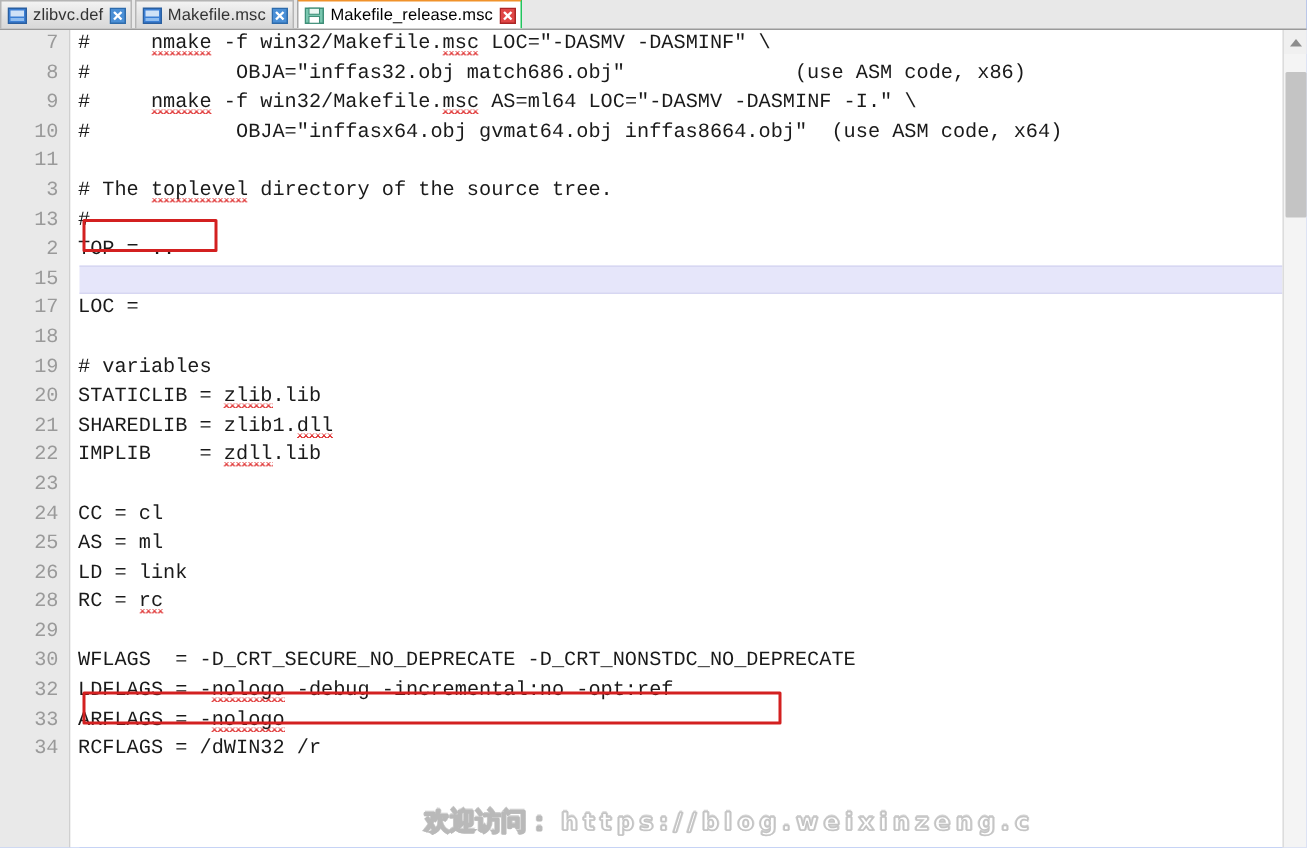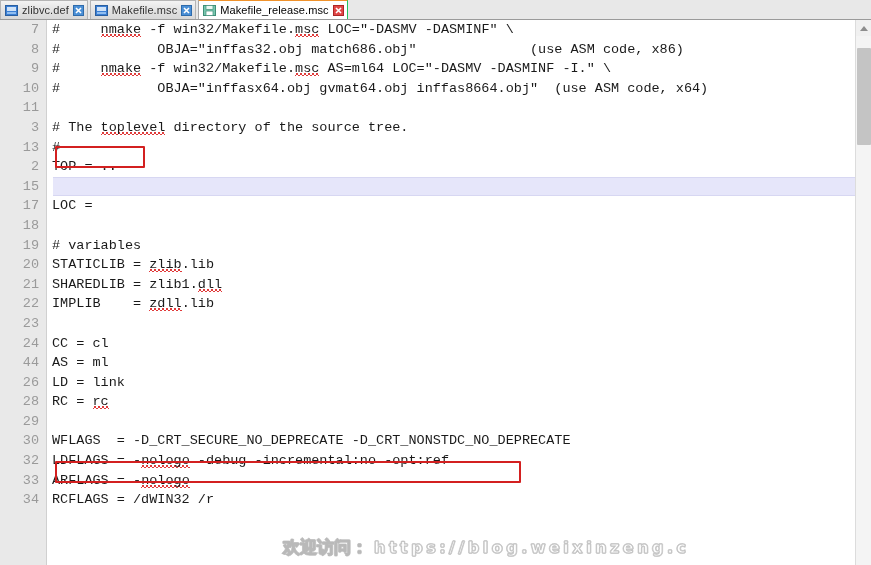--- a/index.html
+++ b/index.html
@@ -323,21 +323,21 @@
         <div class="line"><span class="ln">2</span><span class="txt">TOP = ..</span></div>
         <div class="line current"><div class="hl"></div><span class="ln">15</span><span class="txt"></span></div>
         <div class="line"><span class="ln">17</span><span class="txt">LOC =</span></div>
         <div class="line"><span class="ln">18</span><span class="txt"></span></div>
         <div class="line"><span class="ln">19</span><span class="txt"># variables</span></div>
         <div class="line"><span class="ln">20</span><span class="txt">STATICLIB = <span class="sq">zlib</span>.lib</span></div>
         <div class="line"><span class="ln">21</span><span class="txt">SHAREDLIB = zlib1.<span class="sq">dll</span></span></div>
         <div class="line"><span class="ln">22</span><span class="txt">IMPLIB    = <span class="sq">zdll</span>.lib</span></div>
         <div class="line"><span class="ln">23</span><span class="txt"></span></div>
         <div class="line"><span class="ln">24</span><span class="txt">CC = cl</span></div>
-        <div class="line"><span class="ln">44</span><span class="txt">AS = ml</span></div>
+        <div class="line"><span class="ln">25</span><span class="txt">AS = ml</span></div>
         <div class="line"><span class="ln">26</span><span class="txt">LD = link</span></div>
         <div class="line"><span class="ln">28</span><span class="txt">RC = <span class="sq">rc</span></span></div>
         <div class="line"><span class="ln">29</span></div>
         <div class="line"><span class="ln">30</span><span class="txt">WFLAGS  = -D_CRT_SECURE_NO_DEPRECATE -D_CRT_NONSTDC_NO_DEPRECATE</span></div>
         <div class="line"><span class="ln">32</span><span class="txt">LDFLAGS = -<span class="sq">nologo</span> -debug -incremental:no -opt:ref</span></div>
         <div class="line"><span class="ln">33</span><span class="txt">ARFLAGS = -<span class="sq">nologo</span></span></div>
         <div class="line"><span class="ln">34</span><span class="txt">RCFLAGS = /dWIN32 /r</span></div>
       </div>
 
     <div class="redbox" style="left:55px; top:126px; width:90px; height:22px;"></div>

